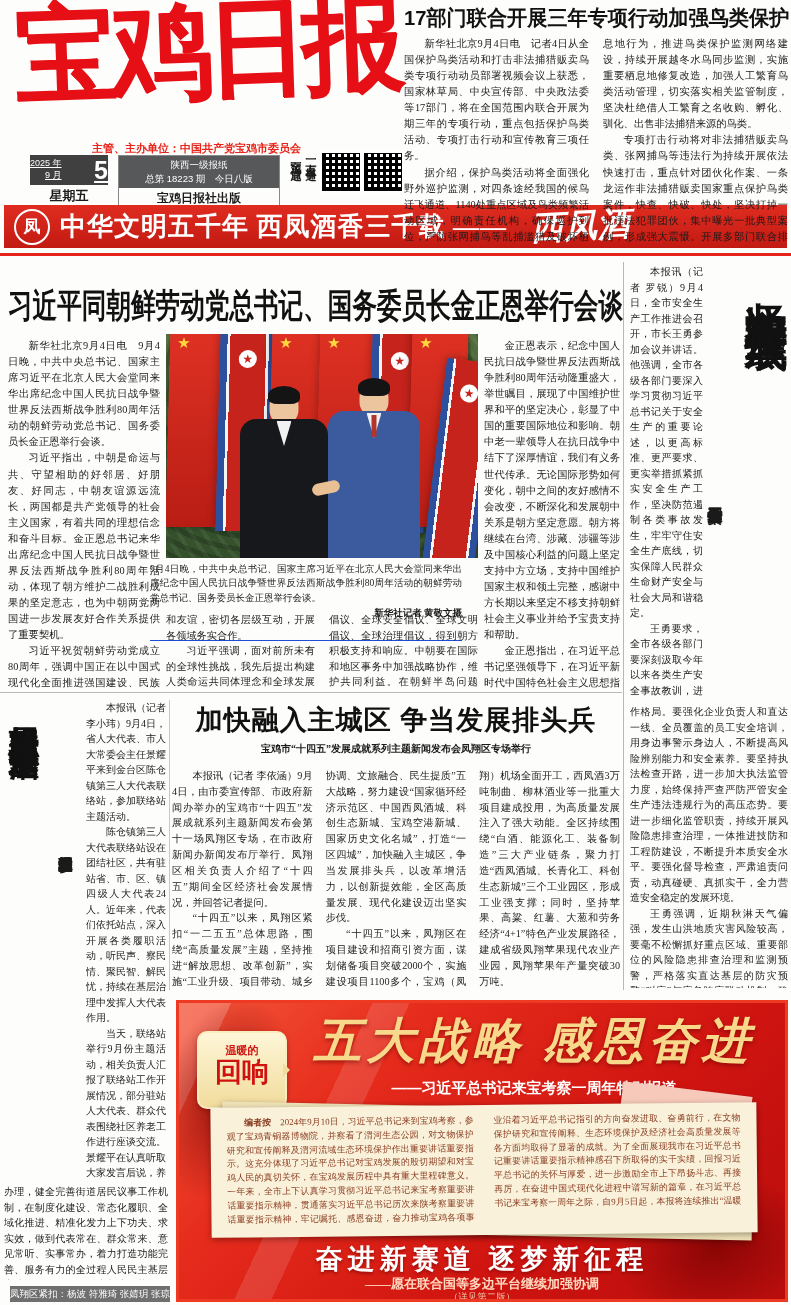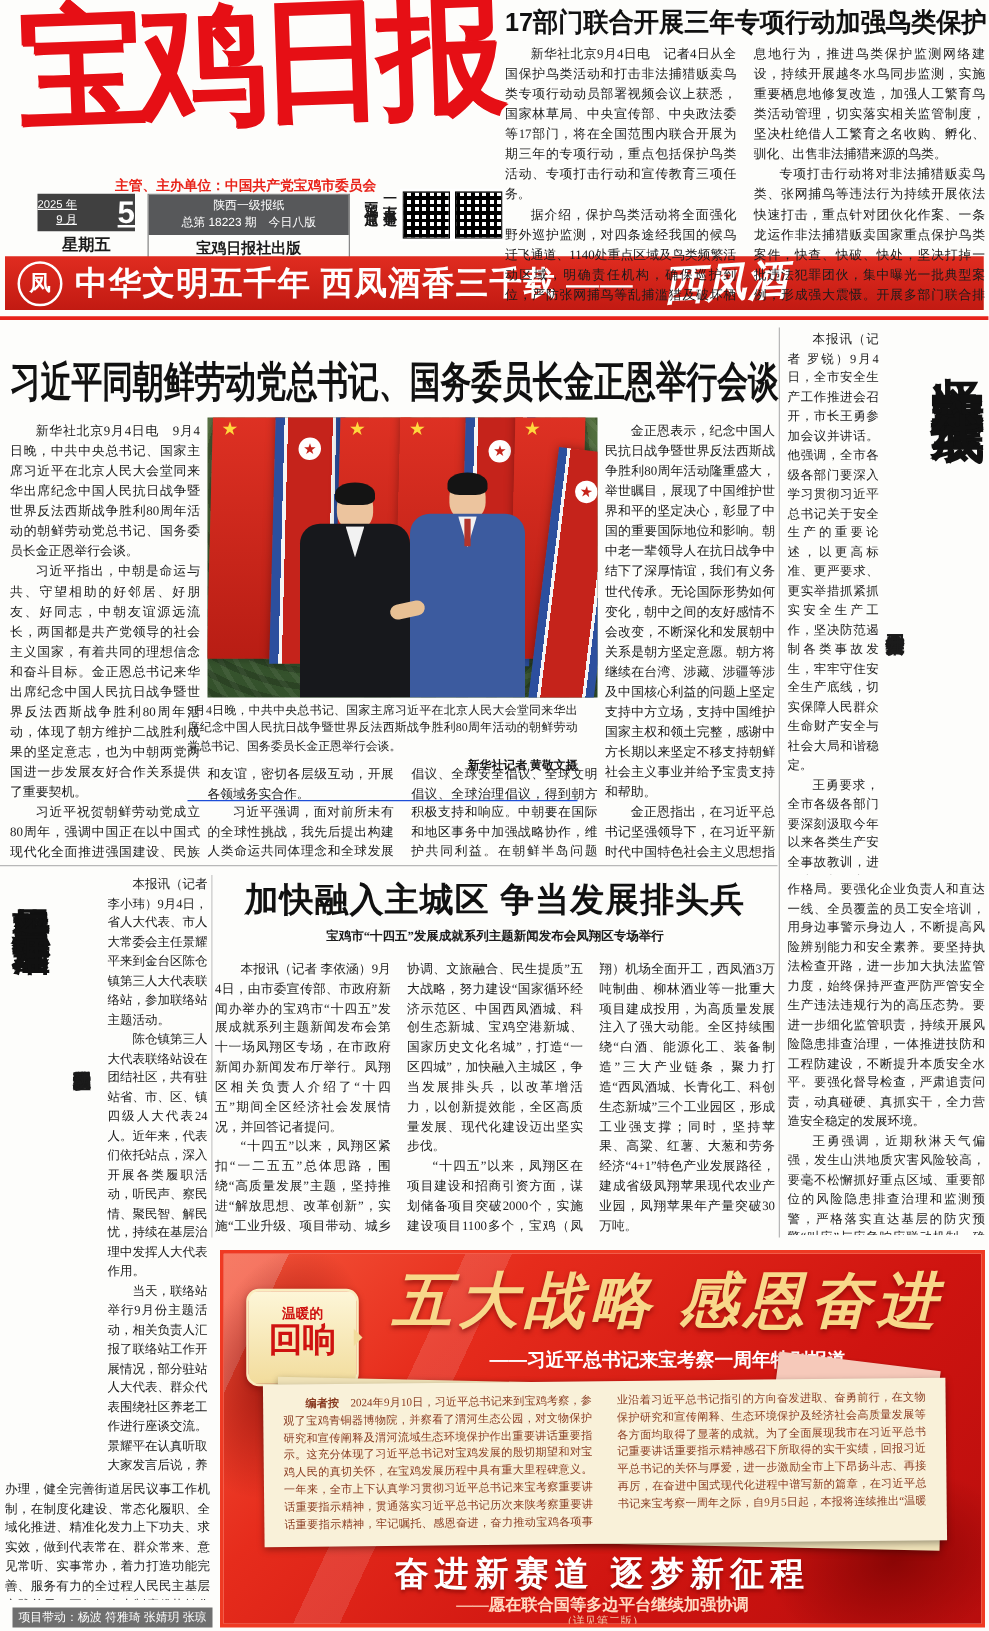--- a/index.html
+++ b/index.html
@@ -257,21 +257,21 @@
   <div class="abs delegate-sub">景耀平到人大代表联络站参加主题活动</div>
   <div class="abs delegate-col bodytext">
     <p>本报讯（记者 李小玮）9月4日，省人大代表、市人大常委会主任景耀平来到金台区陈仓镇第三人大代表联络站，参加联络站主题活动。</p>
     <p>陈仓镇第三人大代表联络站设在团结社区，共有驻站省、市、区、镇四级人大代表24人。近年来，代表们依托站点，深入开展各类履职活动，听民声、察民情、聚民智、解民忧，持续在基层治理中发挥人大代表作用。</p>
     <p>当天，联络站举行9月份主题活动，相关负责人汇报了联络站工作开展情况，部分驻站人大代表、群众代表围绕社区养老工作进行座谈交流。景耀平在认真听取大家发言后说，养老问题不仅是民生问题，也是发展问题，关系基层治理和社会稳定，要汇聚各方力量，持续完善养老服务体系，优化提升机构养老服务，丰富拓展社区养老服务，积极发展居家养老服务，更好满足老年人多层次、多样化养老服务需求。针对当前养老服务工作中存在的问题，景耀平提出一些具体建议。</p>
 
   </div>
   <div class="abs delegate-tail bodytext">
     <p class="noindent">办理，健全完善街道居民议事工作机制，在制度化建设、常态化履职、全域化推进、精准化发力上下功夫、求实效，做到代表常在、群众常来、意见常听、实事常办，着力打造功能完善、服务有力的全过程人民民主基层实践单元，更好把人大制度优势转化为治理效能。</p>
   </div>
-  <div class="abs footer-bar">项目带动：杨波 符雅琦 张婧玥 张琼</div>
+  <div class="abs footer-bar">凤翔区紧扣：杨波 符雅琦 张婧玥 张琼</div>
 
   <div class="abs headline feng-title">加快融入主城区 争当发展排头兵</div>
   <div class="abs feng-sub">宝鸡市“十四五”发展成就系列主题新闻发布会凤翔区专场举行</div>
   <div class="abs feng-body bodytext">
     <p>本报讯（记者 李依涵）9月4日，由市委宣传部、市政府新闻办举办的宝鸡市“十四五”发展成就系列主题新闻发布会第十一场凤翔区专场，在市政府新闻办新闻发布厅举行。凤翔区相关负责人介绍了“十四五”期间全区经济社会发展情况，并回答记者提问。</p>
     <p>“十四五”以来，凤翔区紧扣“一二五五”总体思路，围绕“高质量发展”主题，坚持推进“解放思想、改革创新”，实施“工业升级、项目带动、城乡协调、文旅融合、民生提质”五大战略，努力建设“国家循环经济示范区、中国西凤酒城、科创生态新城、宝鸡空港新城、国家历史文化名城”，打造“一区四城”，加快融入主城区，争当发展排头兵，以改革增活力，以创新提效能，全区高质量发展、现代化建设迈出坚实步伐。</p>
     <p>“十四五”以来，凤翔区在项目建设和招商引资方面，谋划储备项目突破2000个，实施建设项目1100多个，宝鸡（凤翔）机场全面开工，西凤酒3万吨制曲、柳林酒业等一批重大项目建成投用，为高质量发展注入了强大动能。全区持续围绕“白酒、能源化工、装备制造”三大产业链条，聚力打造“西凤酒城、长青化工、科创生态新城”三个工业园区，形成工业强支撑；同时，坚持苹果、高粱、红薯、大葱和劳务经济“4+1”特色产业发展路径，建成省级凤翔苹果现代农业产业园，凤翔苹果年产量突破30万吨。</p>
 
   </div>
 

